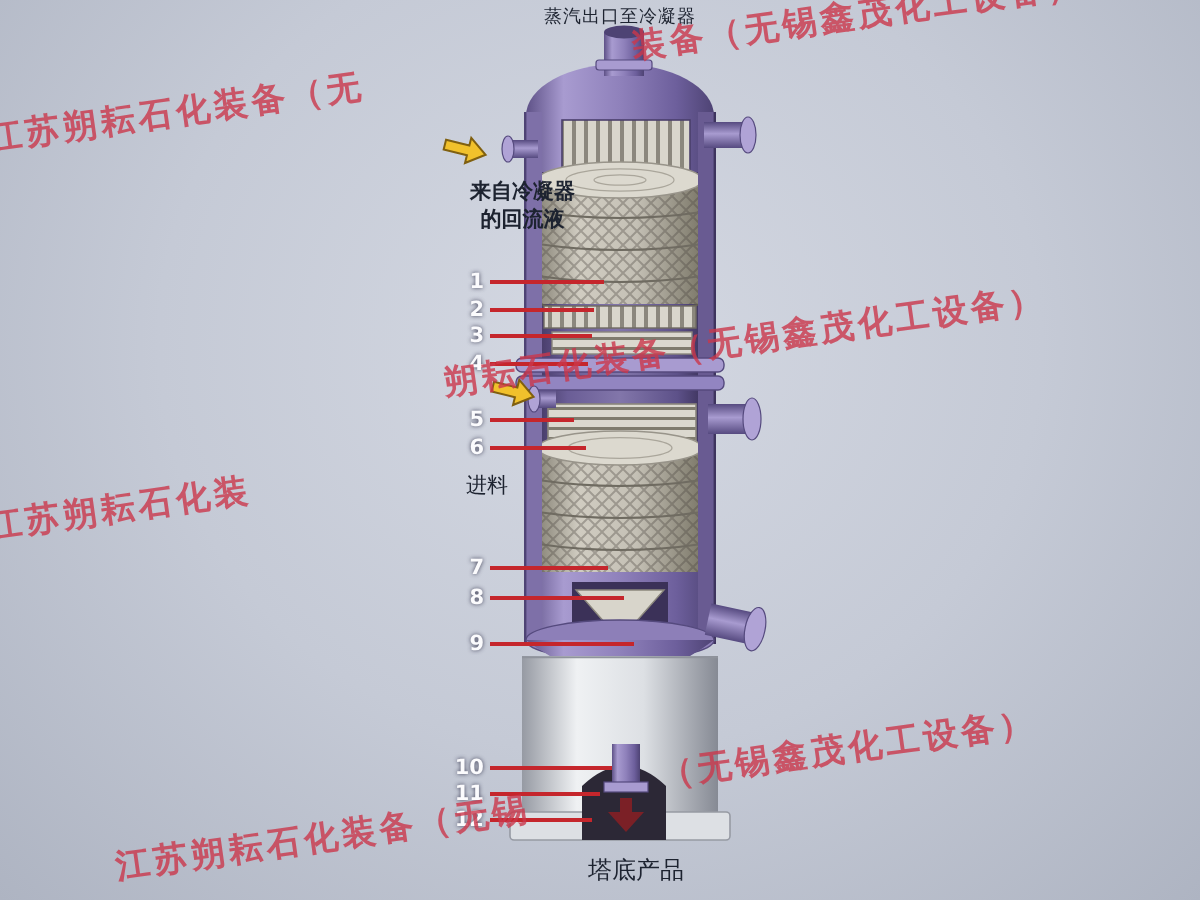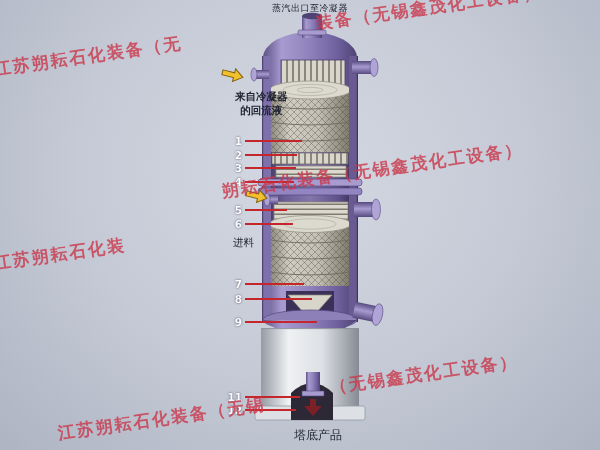--- a/index.html
+++ b/index.html
@@ -222,20 +222,24 @@
     <span class="leader" style="width:59px"></span>
   </div>
   <div class="callout" style="top:293px">
     <span class="num">8</span>
     <span class="leader" style="width:67px"></span>
   </div>
   <div class="callout" style="top:316px">
     <span class="num">9</span>
     <span class="leader" style="width:72px"></span>
   </div>
+  <div class="callout" style="top:378px">
+    <span class="num">10</span>
+    <span class="leader" style="width:61px"></span>
+  </div>
   <div class="callout" style="top:391px">
     <span class="num">11</span>
     <span class="leader" style="width:55px"></span>
   </div>
   <div class="callout" style="top:404px">
     <span class="num">12</span>
     <span class="leader" style="width:51px"></span>
   </div>
 
   <div class="lbl lbl-top">蒸汽出口至冷凝器</div>

